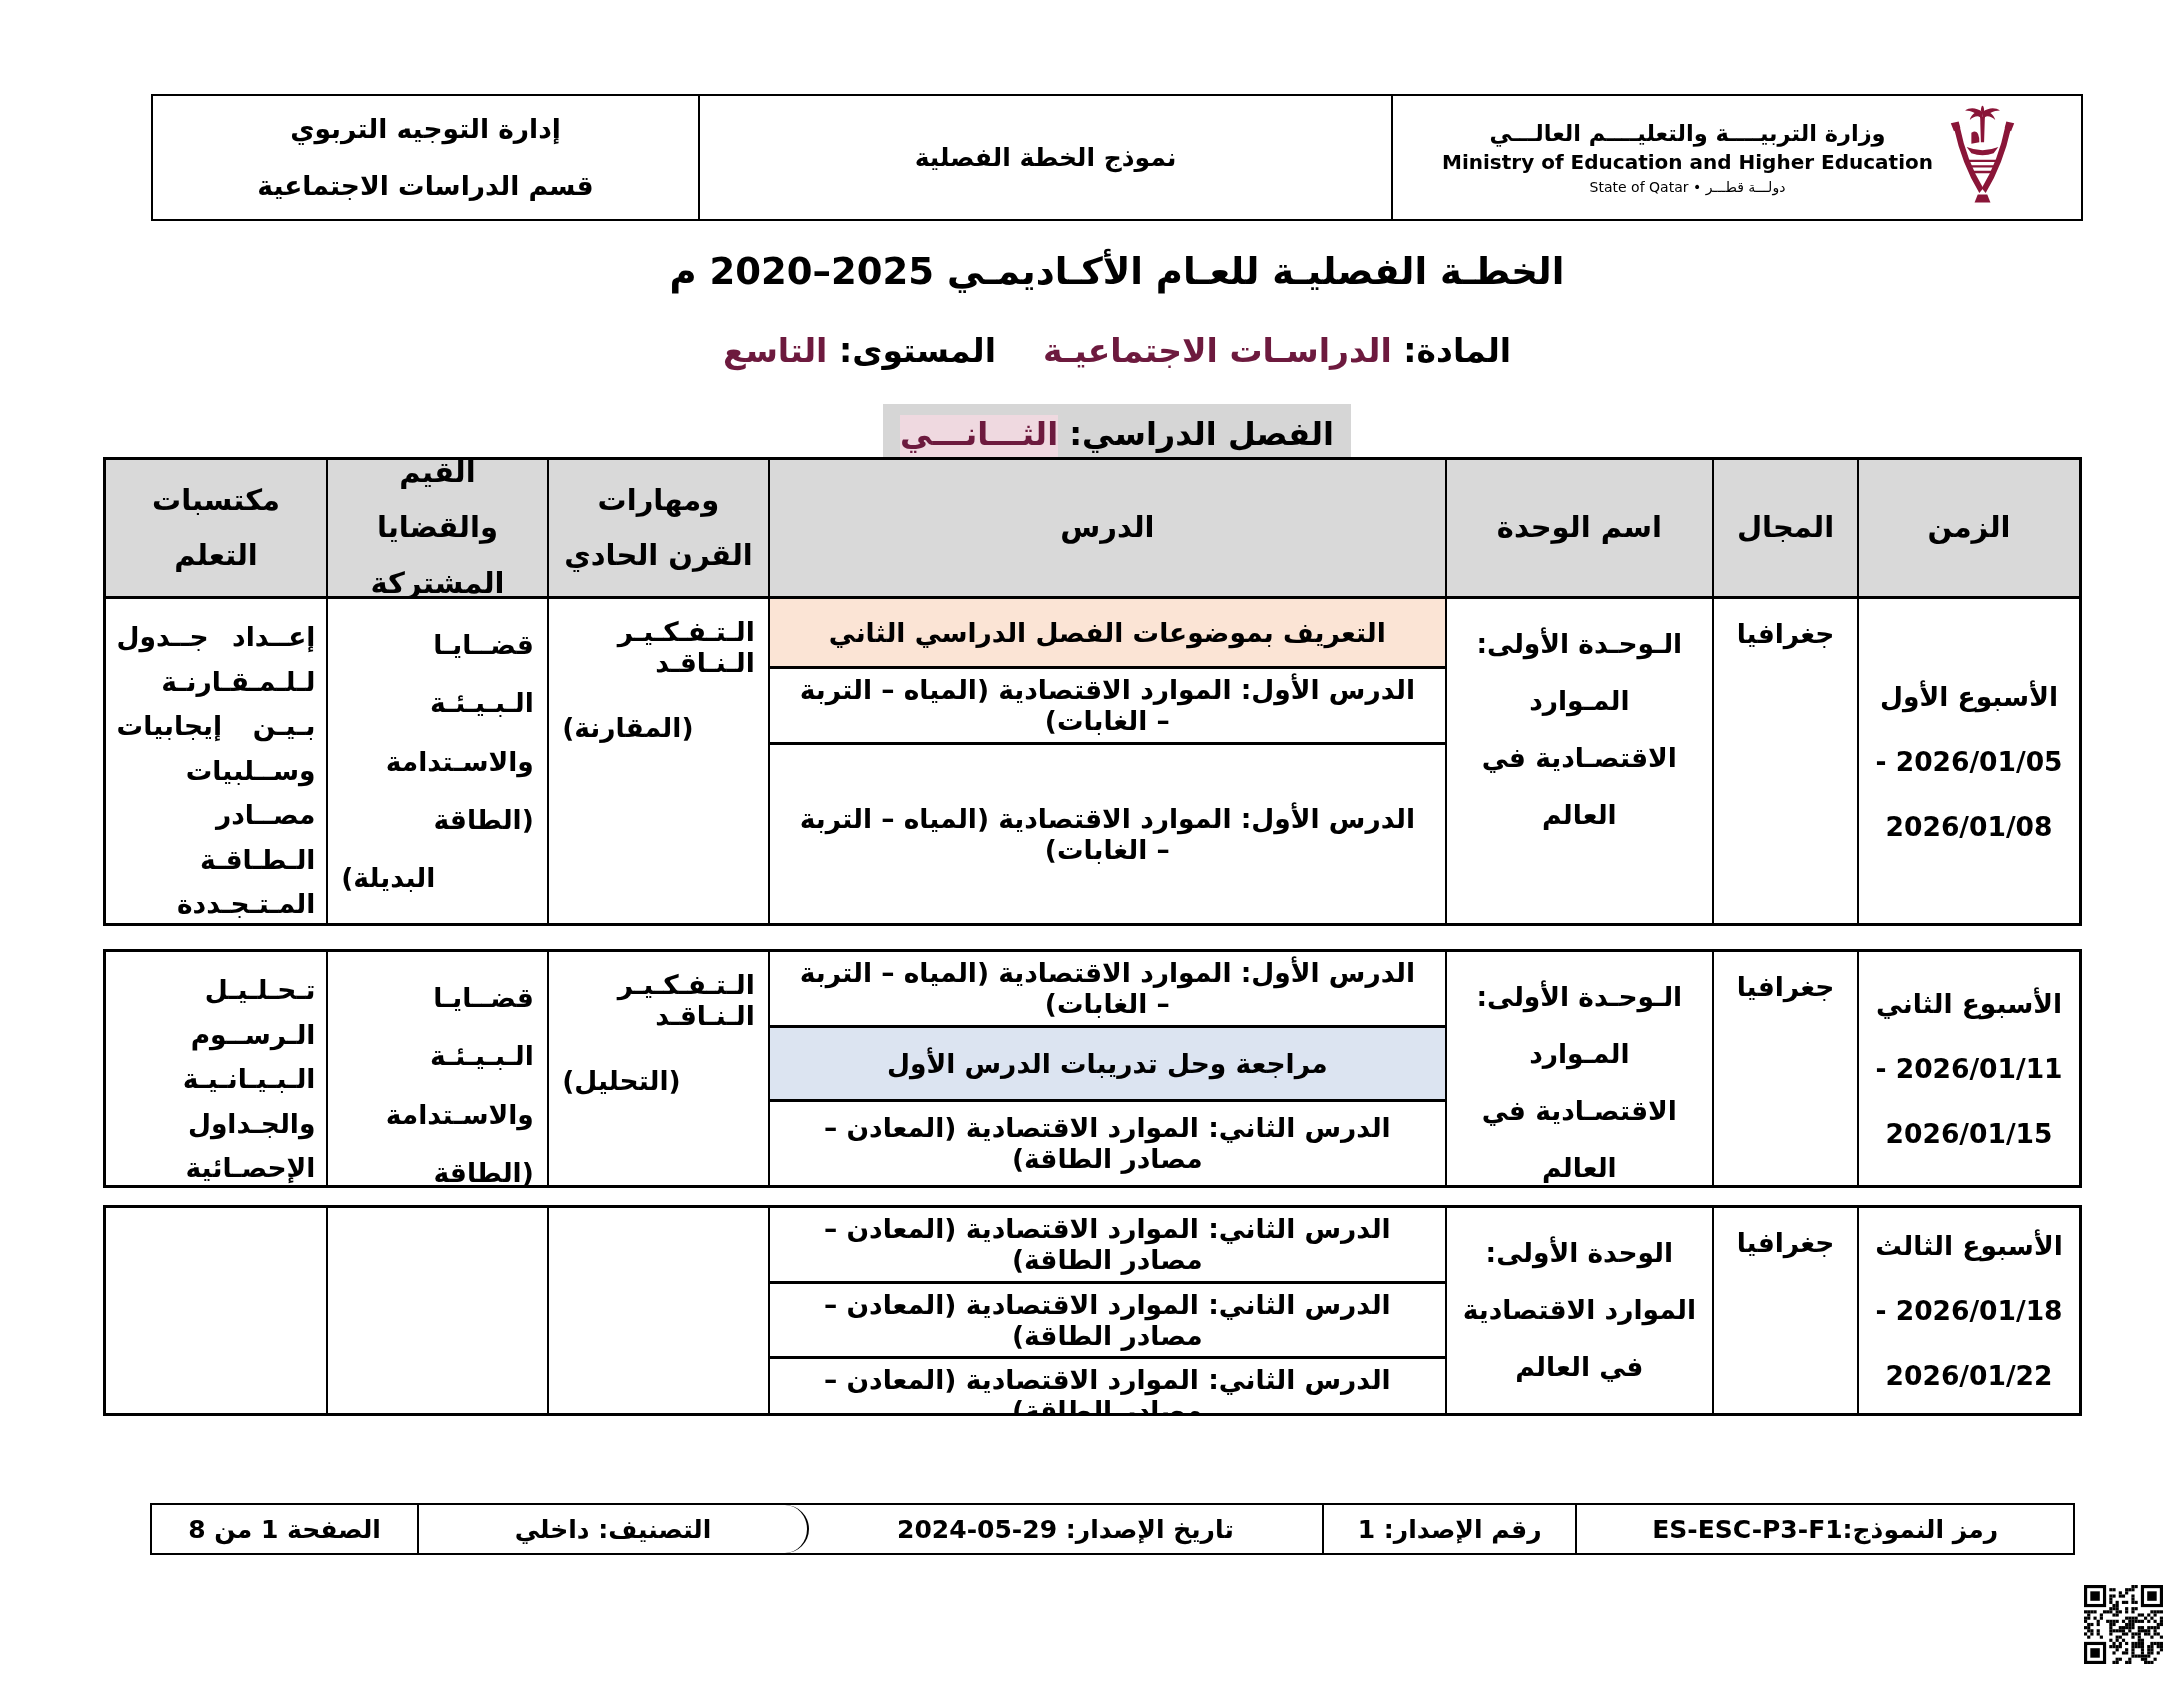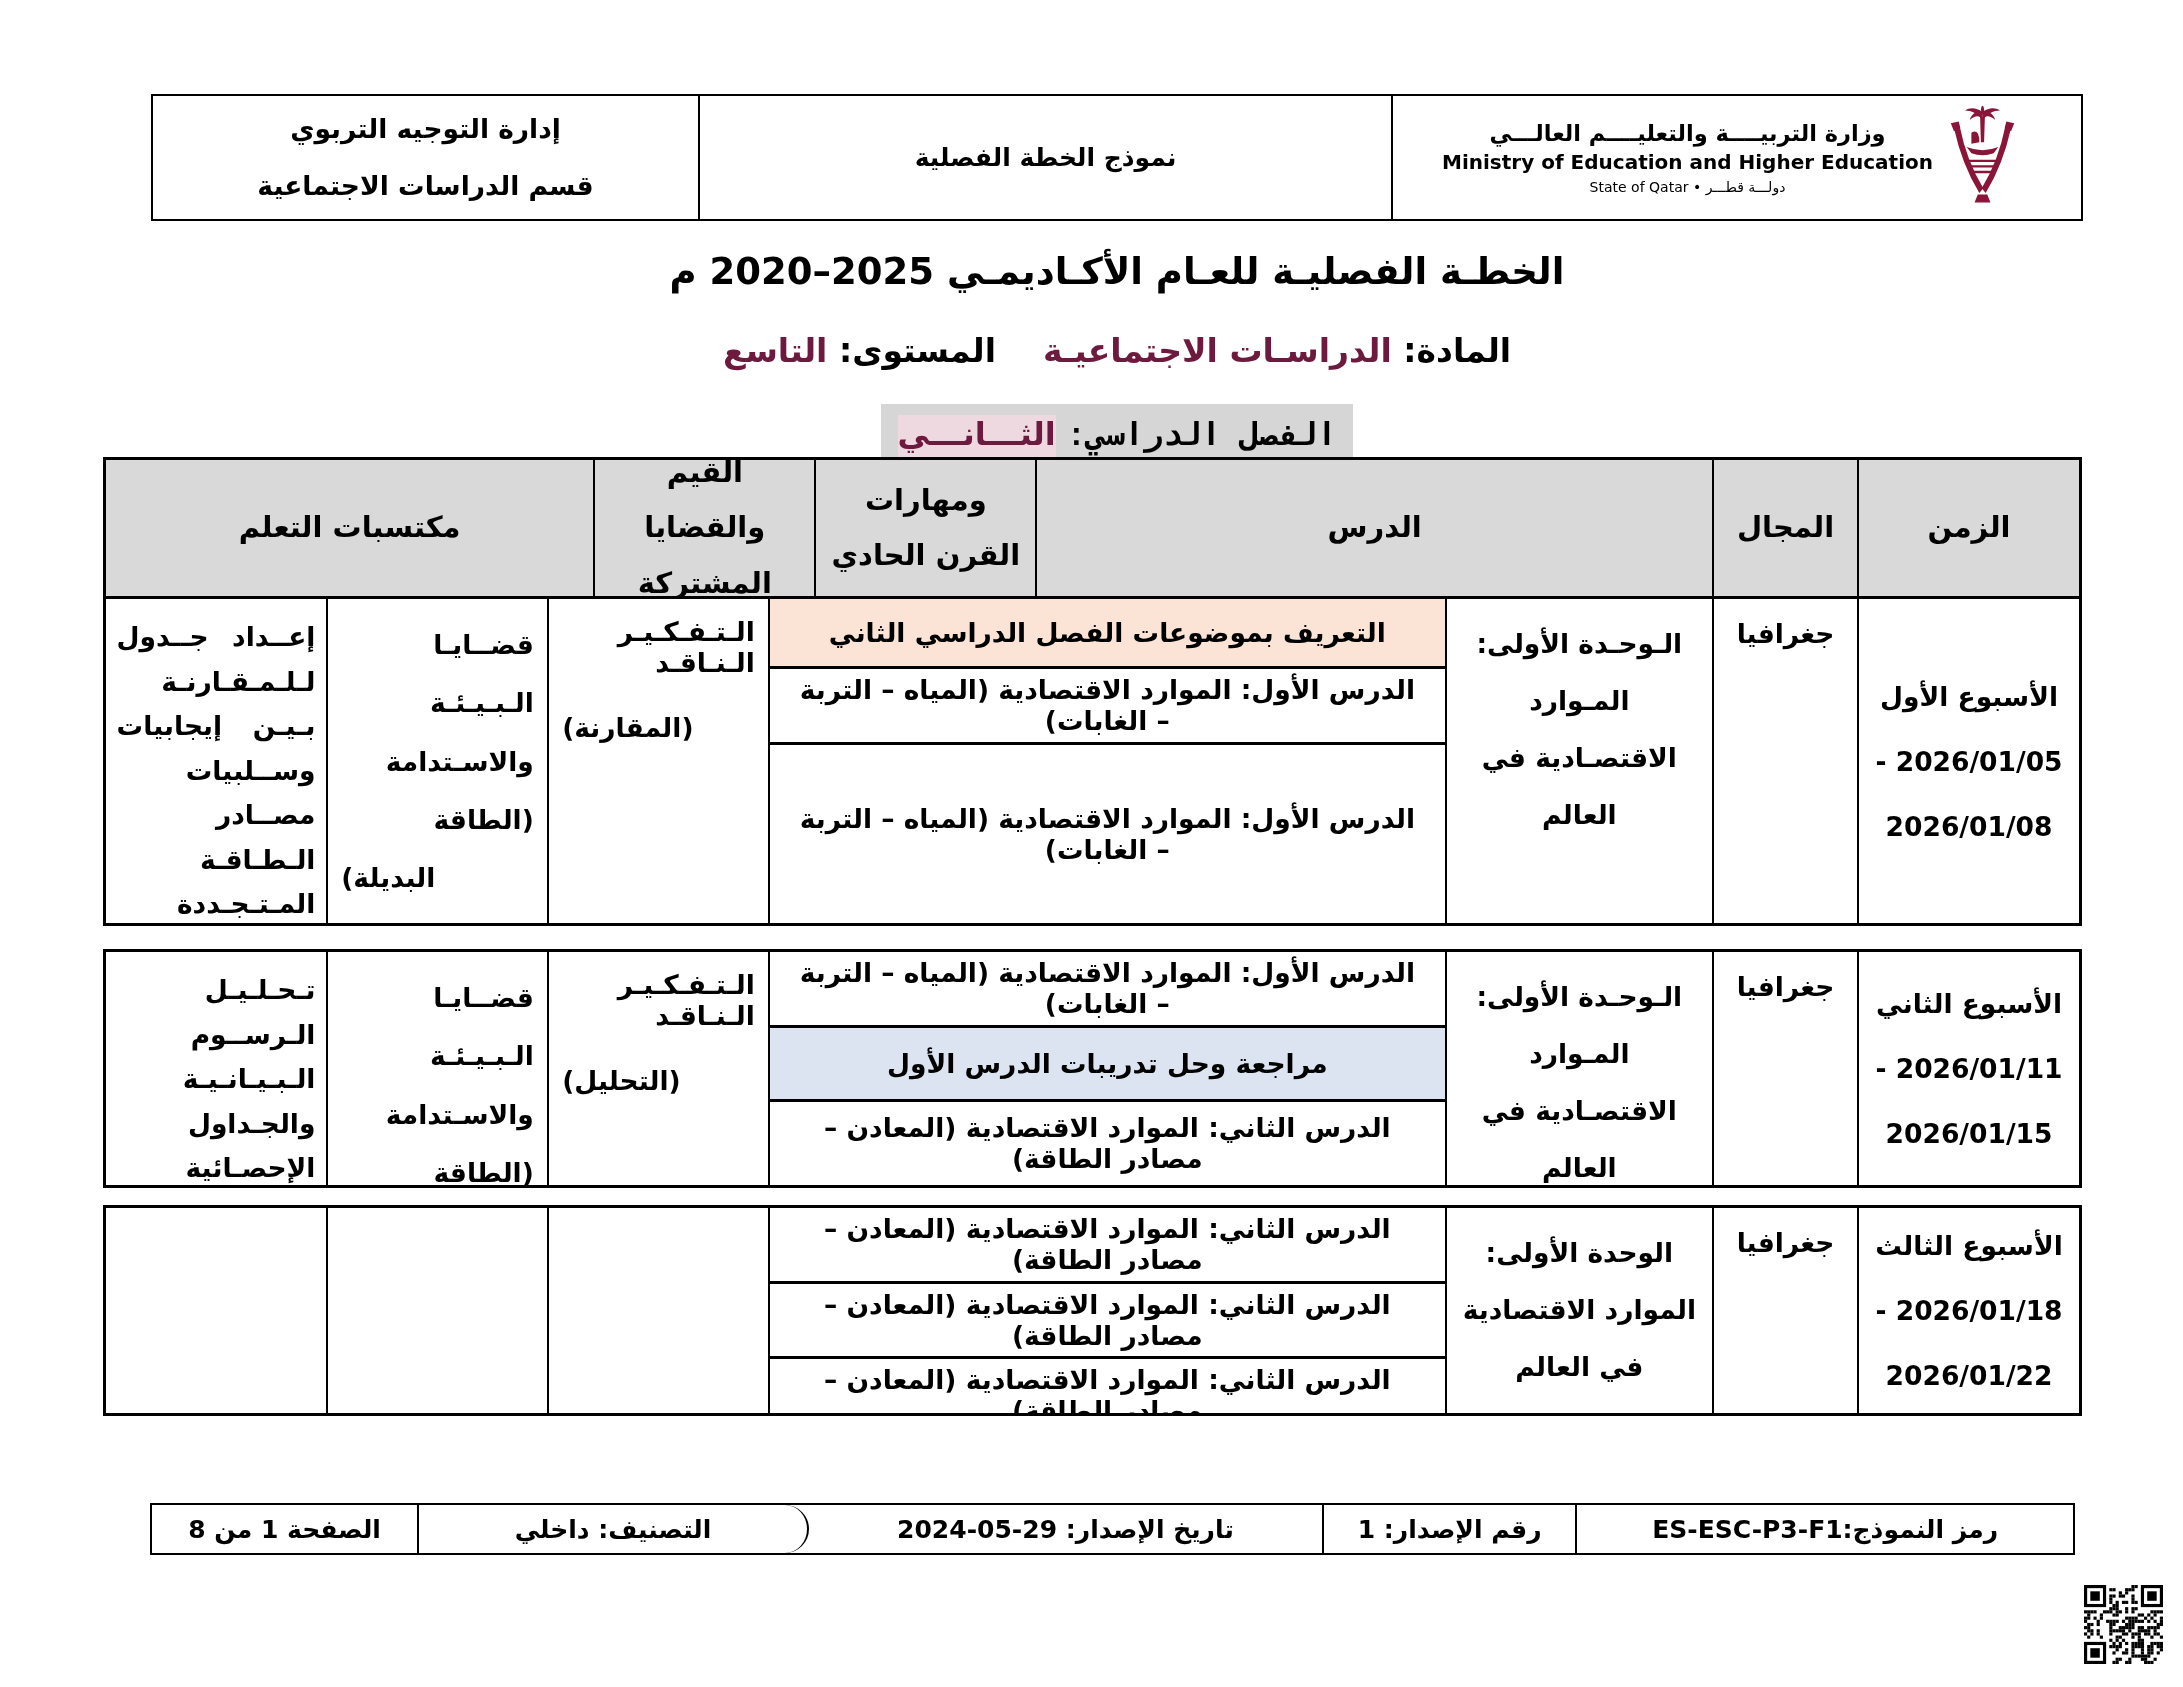--- a/index.html
+++ b/index.html
@@ -27,21 +27,21 @@
   
   .titles { position:absolute; left:151px; top:250px; width:1932px; direction:rtl; text-align:center; }
   .title-main { font-size:37px; }
   .title-sub { font-size:33px; margin-top:38px; }
   .maroon { color:var(--accent); }
   .subject-gap { display:inline-block; width:24px; }
   .title-sem {
     display:inline-block; margin-top:34px; font-size:32px;
     background:var(--title_highlight); padding:10.6px 17px 6.6px 17px;
   }
-  .sem-label { border-bottom:4px solid #737373; padding-bottom:6.6px;font-family:Liberation Mono, monospace; }
+  .sem-label { border-bottom:4px solid #737373; padding-bottom:6.6px; }
   .sem-value { color:var(--accent); background:var(--semester_highlight); border-bottom:4px solid var(--accent); padding-bottom:6.6px; }
   
   .wtable {
     position:absolute; left:103px; width:1979px; border:3.3px solid #000;
     display:flex; flex-direction:column; direction:rtl; background:#fff;
   }
   .t1 { top:457px; }  .t2 { top:949px; }  .t3 { top:1205px; }
   .row { display:flex; width:100%; }
   .hdr-row { height:139px; border-bottom:3.3px solid #000; }
   .hdr-row .cell { background:var(--header_bg); display:flex; align-items:center; justify-content:center; text-align:center; font-size:29px; line-height:1.9; padding:0 8px; }
@@ -149,20 +149,21 @@
         <span class="sem-label">الفصل الدراسي:</span>
         <span class="sem-value">الثـــانـــي</span>
       </span>
     </div>
   </div>
 
   <div class="wtable t1">
     <div class="row hdr-row">
       <div class="cell c-time">الزمن</div>
       <div class="cell c-field">المجال</div>
+      <div class="cell c-unit">اسم الوحدة</div>
       <div class="cell c-lesson" style="display:flex;align-items:center;justify-content:center;font-size:29px;">الدرس</div>
       <div class="cell c-skills">الكفايات ومهارات القرن الحادي والعشرين</div>
       <div class="cell c-values">القيم والقضايا المشتركة</div>
       <div class="cell c-outcomes">مكتسبات التعلم</div>
     </div>
     <div class="row body-row-1">
       <div class="cell c-time">
         <div class="time-body">
           <div>الأسبوع الأول</div>
           <div>2026/01/05 -</div>

